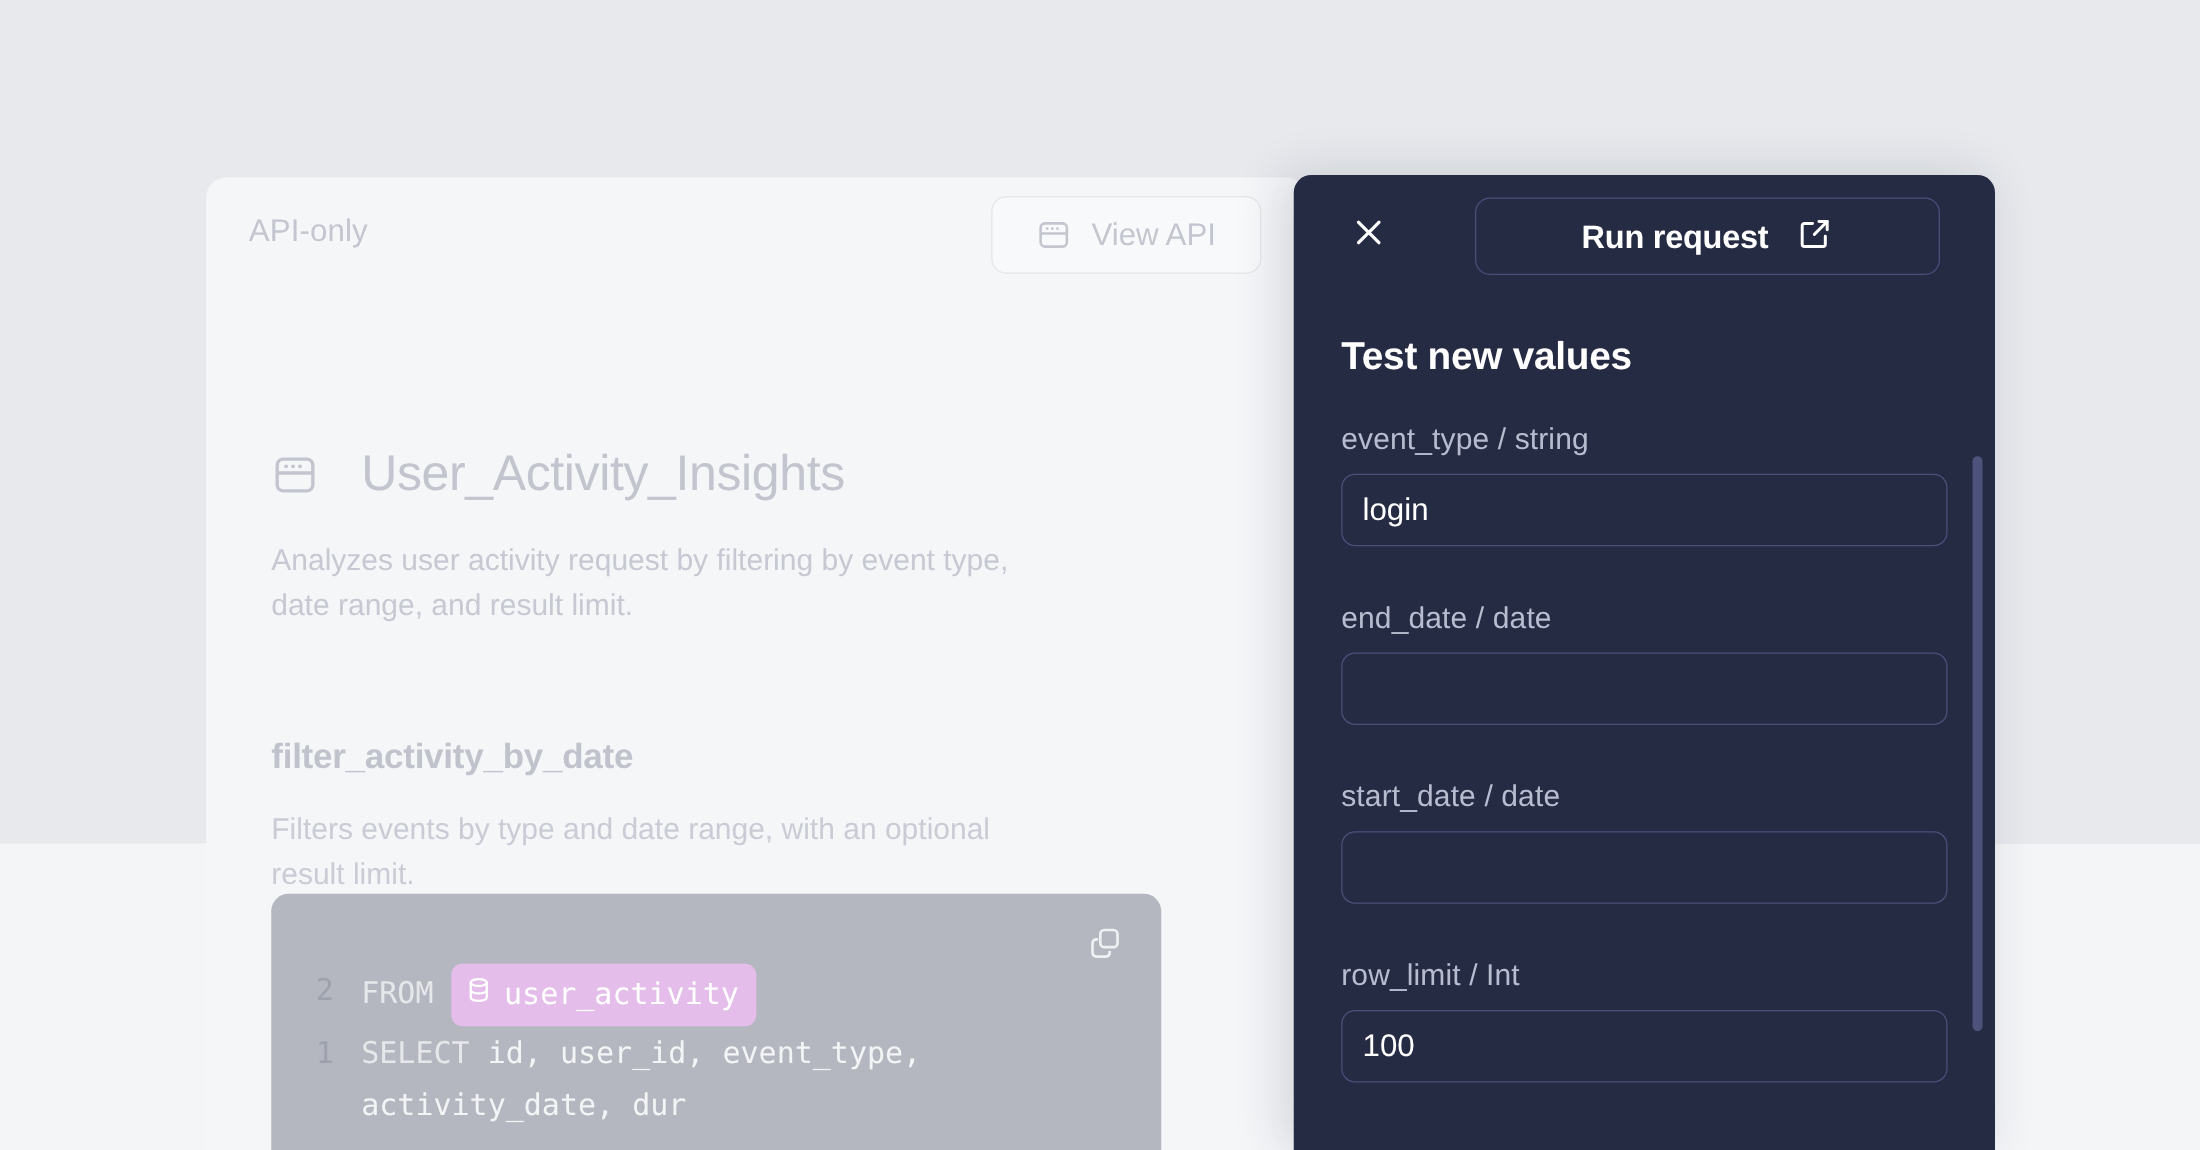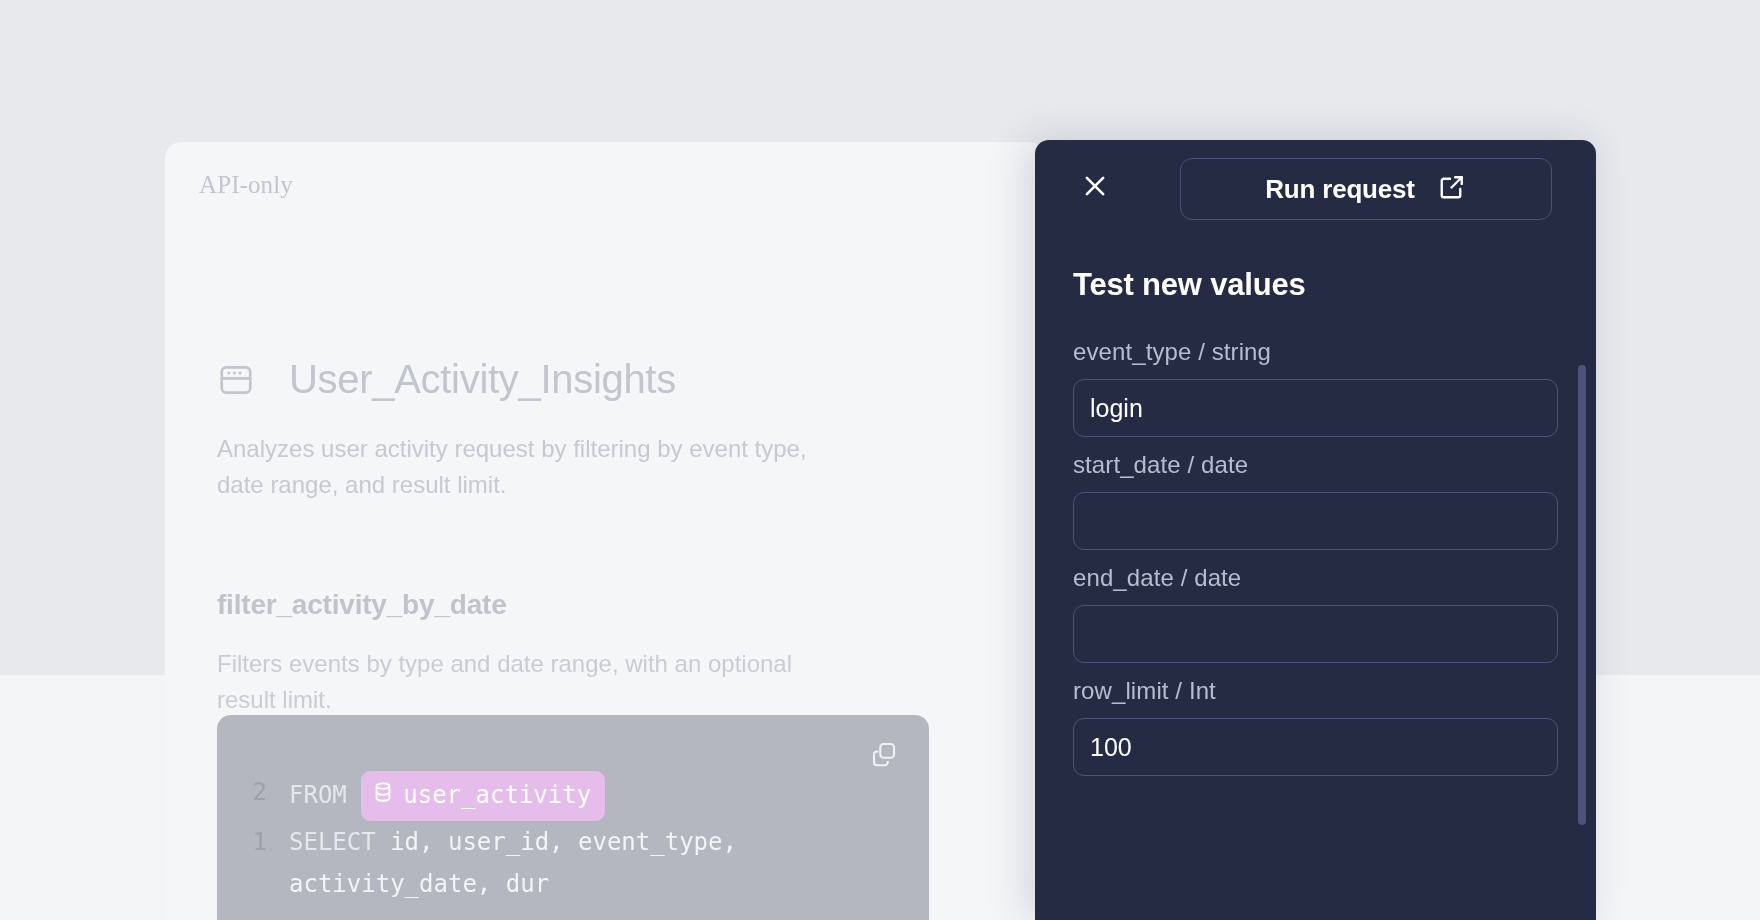--- a/index.html
+++ b/index.html
@@ -45,21 +45,21 @@
     left: 165px; top: 142px;
     width: 880px; height: 778px;
     background: #f5f6f8;
     border-radius: 16px 16px 0 0;
     overflow: hidden;
   }
 
   .doc-header {
     position: absolute;
     left: 0; top: 0;
-    width: 880px; height: 92px; font-family: Liberation Serif, serif;
+    width: 880px; height: 92px;
   }
 
   .api-only-label {
     position: absolute;
     left: 34px; top: 29px;
     font-size: 25px;
     color: #c3c6cf;
     letter-spacing: 0.1px;
   }
 
@@ -243,21 +243,21 @@
     color: #ffffff;
     letter-spacing: -0.2px;
   }
 
   .fields {
     position: absolute;
     left: 38px; top: 198px;
     width: 485px;
   }
 
-  .field { margin-bottom: 14px; }
+  .field { margin-bottom: 44px; }
 
   .field-label {
     font-size: 24px;
     color: #b8bcd0;
     margin-bottom: 13px;
     letter-spacing: 0.1px;
   }
 
   .field-input {
     width: 485px;
@@ -297,20 +297,32 @@
 
   <div class="bg-top"></div>
   <div class="bg-bottom"></div>
   <div class="bg-right-strip"></div>
 
   <div class="doc-card">
 
     <div class="doc-header">
       <div class="api-only-label">API-only</div>
 
+      <div class="view-api-btn">
+        <span>
+          <svg class="win-icon" width="28" height="28" viewBox="0 0 24 24" fill="none" stroke="#c3c6cf" stroke-width="1.8">
+            <rect x="3" y="4" width="18" height="16" rx="3"></rect>
+            <line x1="3" y1="11" x2="21" y2="11"></line>
+            <circle cx="7.5" cy="7.6" r="0.95" fill="#c3c6cf" stroke="none"></circle>
+            <circle cx="11" cy="7.6" r="0.95" fill="#c3c6cf" stroke="none"></circle>
+            <circle cx="14.5" cy="7.6" r="0.95" fill="#c3c6cf" stroke="none"></circle>
+          </svg>
+        </span>
+        <span class="label">View API</span>
+      </div>
     </div>
 
     <div class="doc-body">
 
       <div class="doc-title-row">
         <span>
           <svg class="win-icon" width="38" height="38" viewBox="0 0 24 24" fill="none" stroke="#c2c5cd" stroke-width="1.7">
             <rect x="3" y="4" width="18" height="16" rx="3"></rect>
             <line x1="3" y1="11" x2="21" y2="11"></line>
             <circle cx="7.5" cy="7.6" r="0.95" fill="#c2c5cd" stroke="none"></circle>
@@ -386,26 +398,26 @@
     <div class="modal-heading">Test new values</div>
 
     <div class="fields">
 
       <div class="field">
         <div class="field-label">event_type / string</div>
         <input class="field-input" type="text" value="login" style="">
       </div>
 
       <div class="field">
+        <div class="field-label">end_date / date</div>
+        <input class="field-input" type="text" value="" style="">
+      </div>
+
+      <div class="field">
         <div class="field-label">start_date / date</div>
-        <input class="field-input" type="text" value="" style="">
-      </div>
-
-      <div class="field">
-        <div class="field-label">end_date / date</div>
         <input class="field-input" type="text" value="" style="">
       </div>
 
       <div class="field">
         <div class="field-label">row_limit / Int</div>
         <input class="field-input" type="text" value="100" style="">
       </div>
 
     </div>
 

